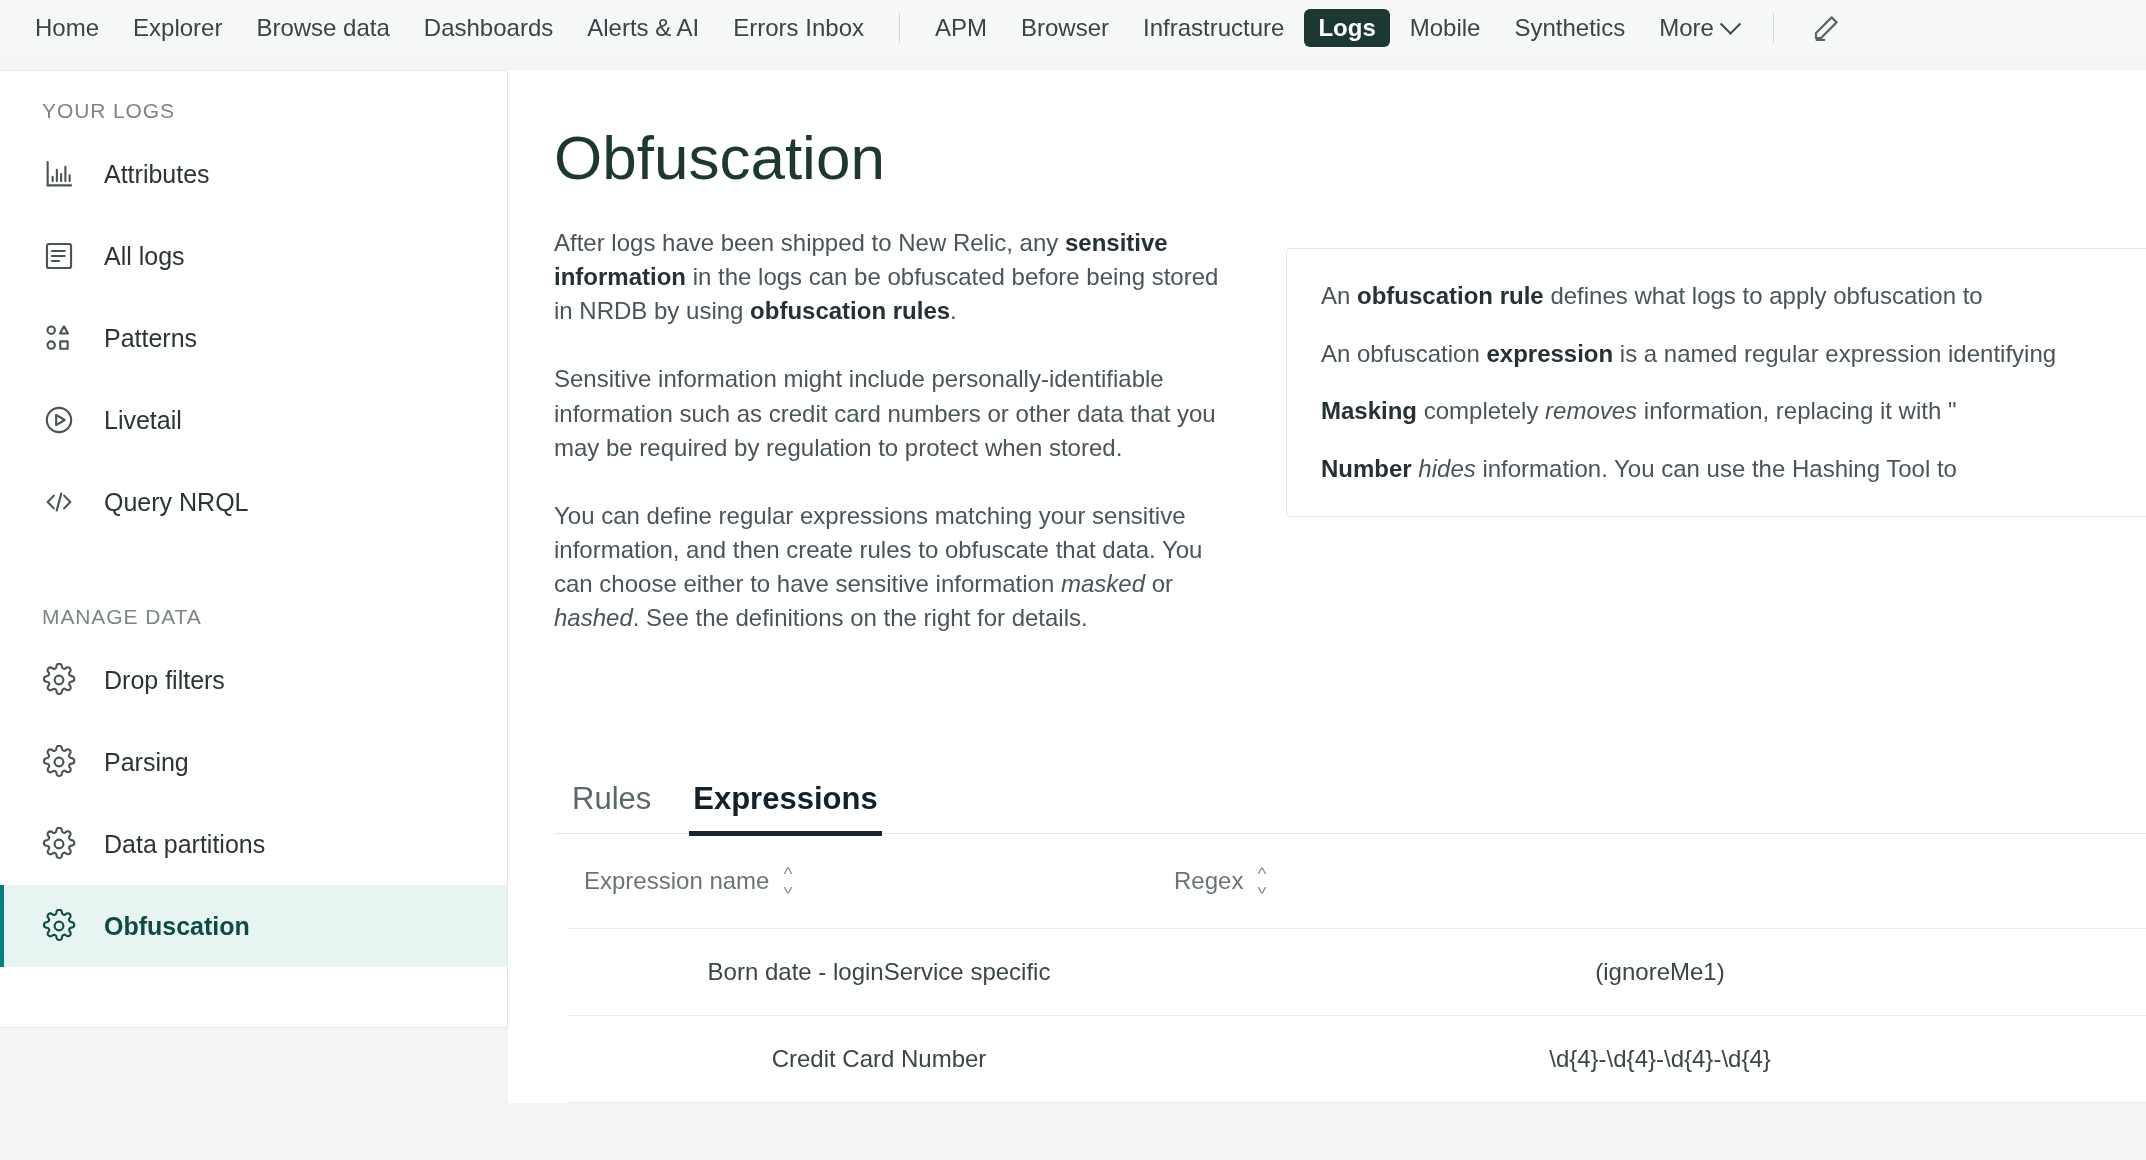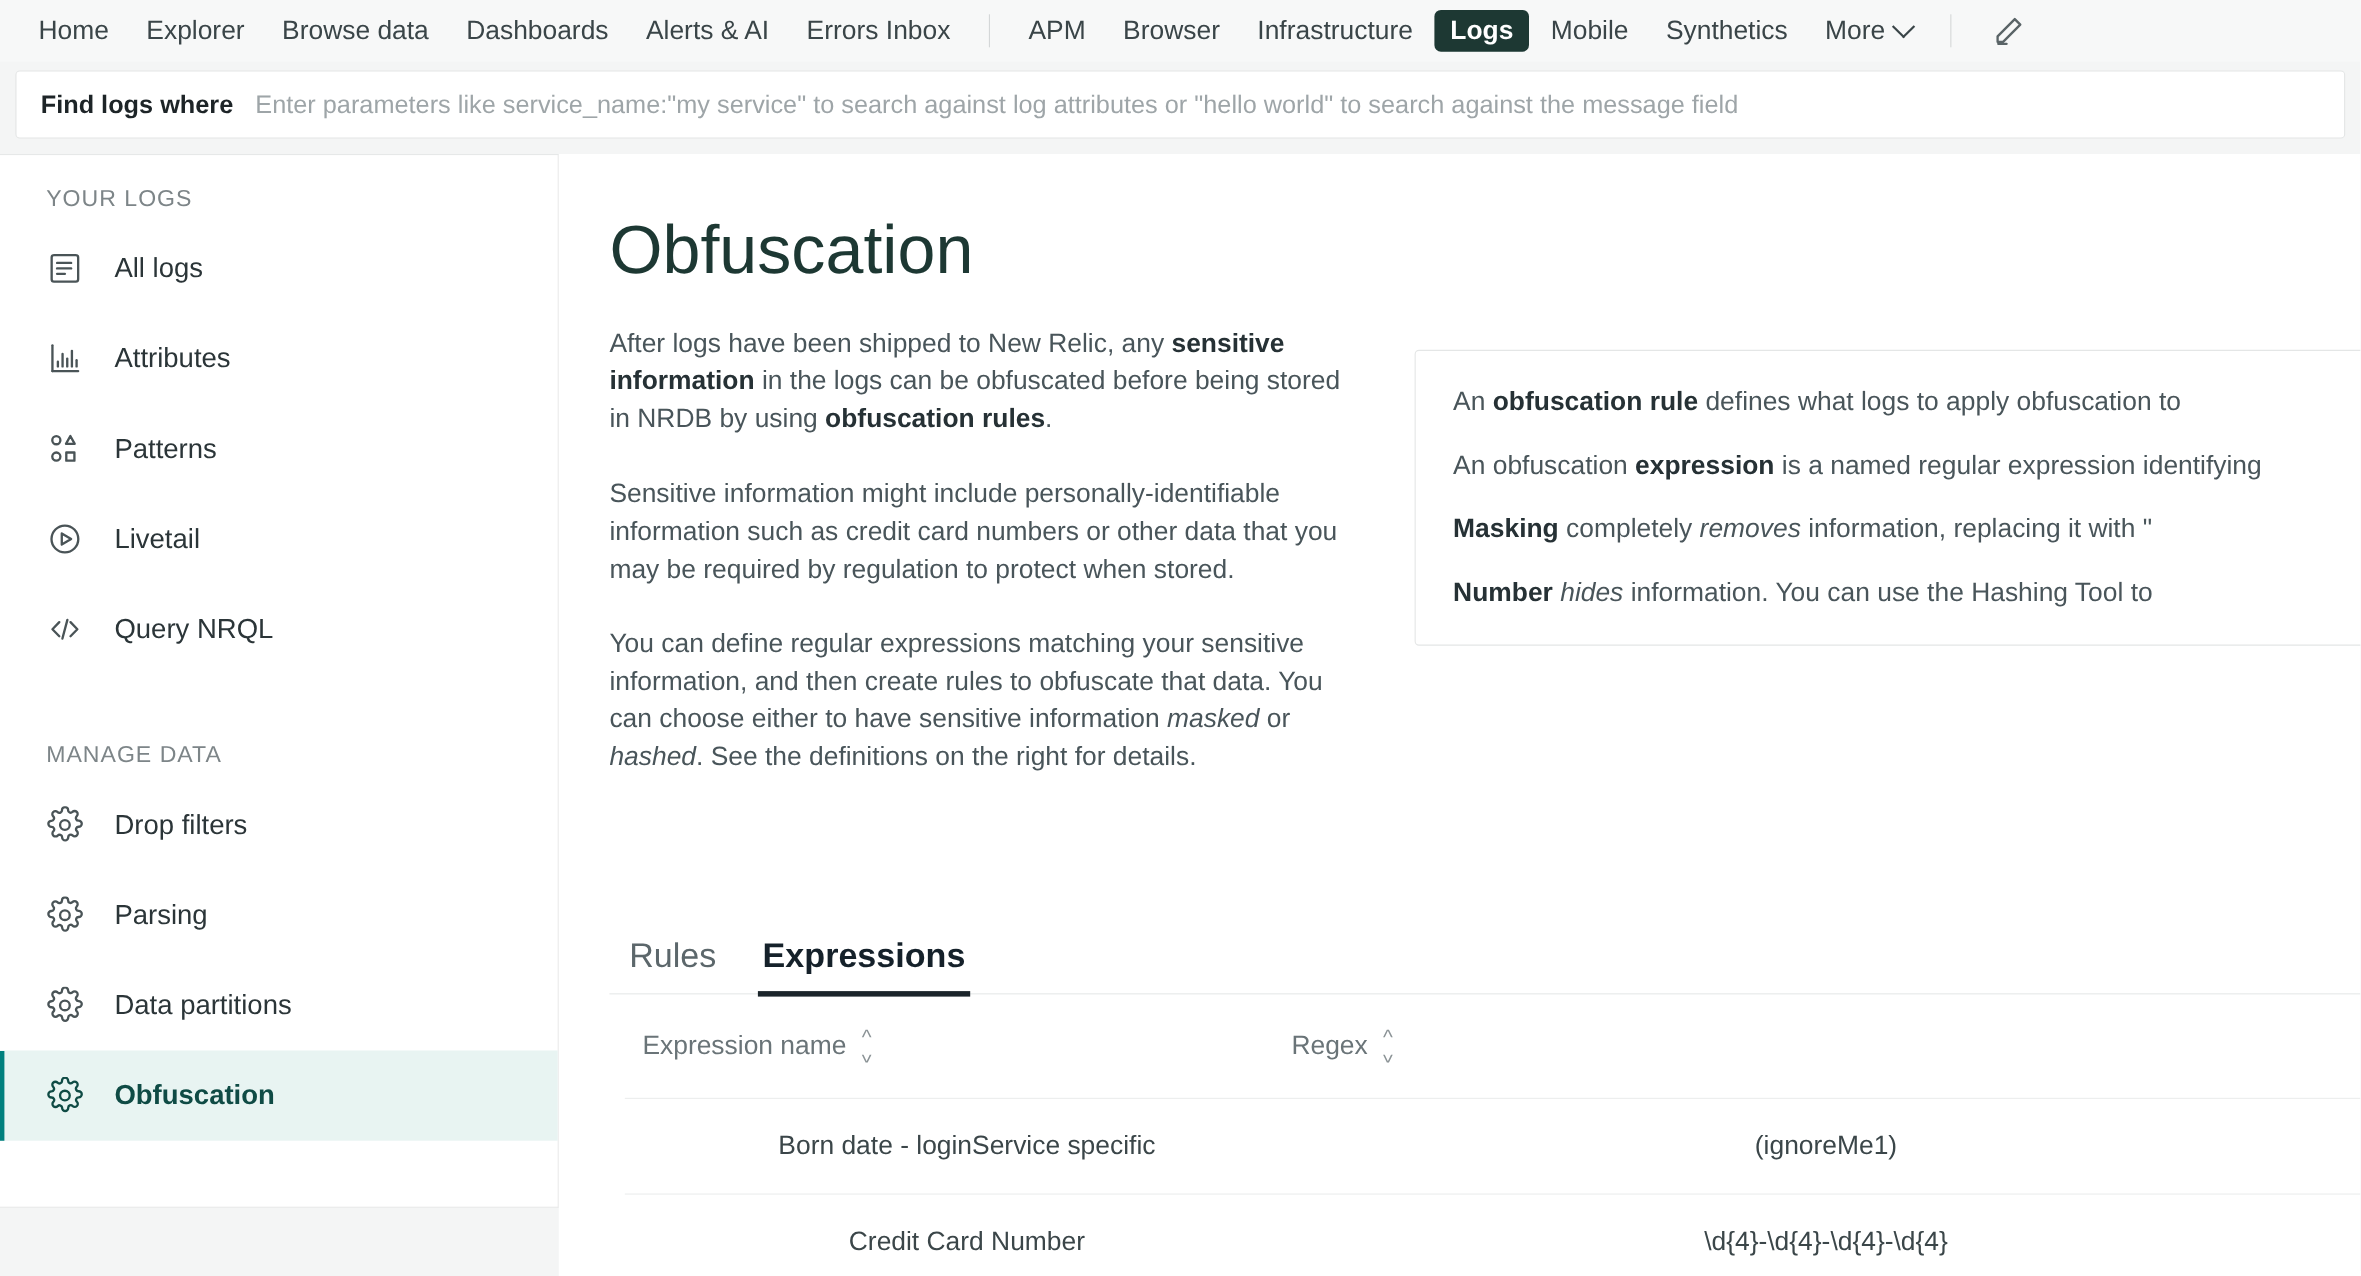--- a/index.html
+++ b/index.html
@@ -312,53 +312,49 @@
       </div>
     <div class="nav-sep"></div>
     <div class="pencil-btn">
       <svg width="30" height="30" viewBox="0 0 24 24" fill="none" stroke="#5a6467" stroke-width="1.7" stroke-linecap="round" stroke-linejoin="round">
         <path d="M16.5 3.5l4 4L8 20H4v-4L16.5 3.5z"></path>
         <path d="M4.5 21.5h6"></path>
       </svg>
     </div>
   </div>
 
-  <div class="searchbar">
-    <span class="search-label">Find logs where</span>
-    <input class="search-input" type="text" placeholder="Enter parameters like service_name:&quot;my service&quot; to search against log attributes or &quot;hello world&quot; to search against the message field" style="">
-  </div>
 
   <div class="shell">
 
     <div class="sidebar">
         <div class="side-section-title">YOUR LOGS</div>
-        <div class="side-item">
-          <span class="ico">
-            <svg width="34" height="34" viewBox="0 0 24 24" fill="none" stroke="#4a5457" stroke-width="1.5" stroke-linecap="round" stroke-linejoin="round">
-              <rect x="3.5" y="3.5" width="17" height="17" rx="1.5"></rect>
-              <line x1="7" y1="8.5" x2="16" y2="8.5"></line>
-              <line x1="7" y1="12" x2="16" y2="12"></line>
-              <line x1="7" y1="15.5" x2="12" y2="15.5"></line>
-            </svg>
-          </span>
-          <span class="lbl">All logs</span>
-        </div>
         <div class="side-item">
           <span class="ico">
             <svg width="34" height="34" viewBox="0 0 24 24" fill="none" stroke="#4a5457" stroke-width="1.5" stroke-linecap="round" stroke-linejoin="round">
               <line x1="4" y1="3.5" x2="4" y2="20"></line>
               <line x1="4" y1="20" x2="20.5" y2="20"></line>
               <line x1="7.5" y1="14" x2="7.5" y2="17"></line>
               <line x1="10.5" y1="9" x2="10.5" y2="17"></line>
               <line x1="13.5" y1="12" x2="13.5" y2="17"></line>
               <line x1="16.5" y1="7" x2="16.5" y2="17"></line>
               <line x1="19.5" y1="13" x2="19.5" y2="17"></line>
             </svg>
           </span>
           <span class="lbl">Attributes</span>
+        </div>
+        <div class="side-item">
+          <span class="ico">
+            <svg width="34" height="34" viewBox="0 0 24 24" fill="none" stroke="#4a5457" stroke-width="1.5" stroke-linecap="round" stroke-linejoin="round">
+              <rect x="3.5" y="3.5" width="17" height="17" rx="1.5"></rect>
+              <line x1="7" y1="8.5" x2="16" y2="8.5"></line>
+              <line x1="7" y1="12" x2="16" y2="12"></line>
+              <line x1="7" y1="15.5" x2="12" y2="15.5"></line>
+            </svg>
+          </span>
+          <span class="lbl">All logs</span>
         </div>
         <div class="side-item">
           <span class="ico">
             <svg width="34" height="34" viewBox="0 0 24 24" fill="none" stroke="#4a5457" stroke-width="1.5" stroke-linecap="round" stroke-linejoin="round">
               <circle cx="6.5" cy="6.5" r="2.6"></circle>
               <path d="M15.5 3.8l2.8 5h-5.6z"></path>
               <circle cx="6.5" cy="17" r="2.6"></circle>
               <rect x="12.9" y="14.4" width="5.2" height="5.2"></rect>
             </svg>
           </span>

